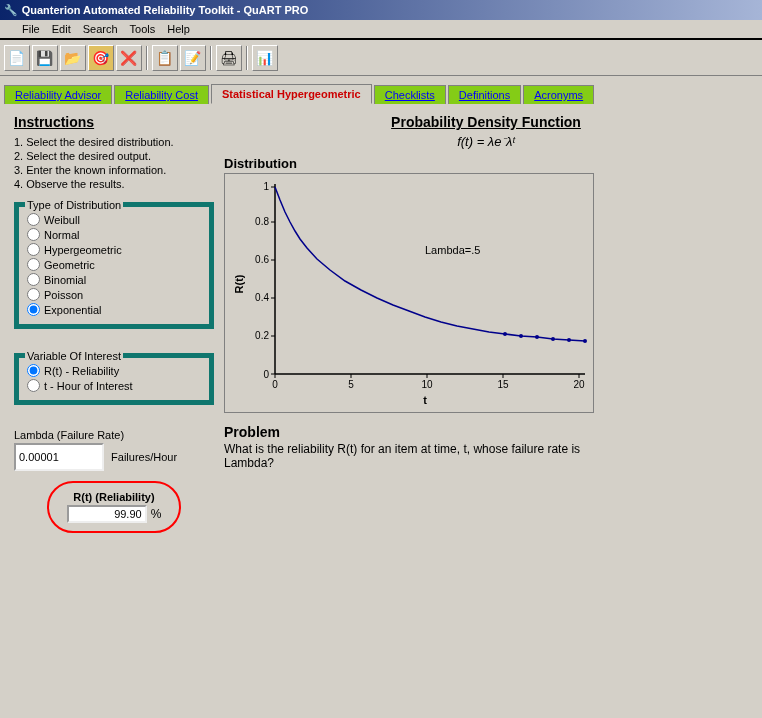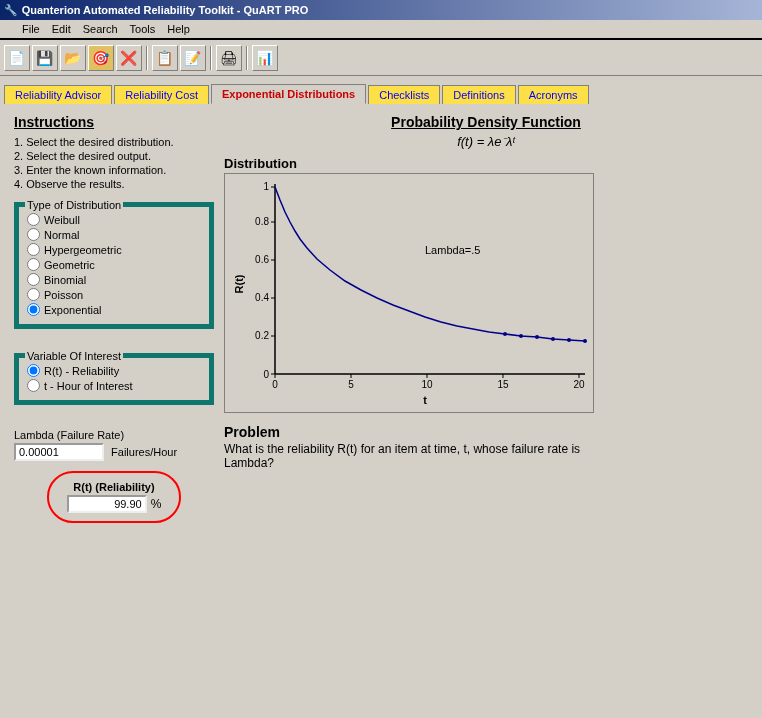--- a/index.html
+++ b/index.html
@@ -74,23 +74,24 @@
       align-items: flex-end;
       padding: 4px 4px 0 4px;
       height: 28px;
     }
     .tab {
       padding: 3px 10px;
       font-size: 11px;
       cursor: pointer;
       border: 1px solid #808080;
       border-bottom: none;
-      background: #fde047;
+      background: #84cc16;
       margin-right: 2px;
       color: #00f;
+      text-decoration: underline;
     }
     .tab.active {
       background: #d4d0c8;
       color: #c00;
       font-weight: bold;
       text-decoration: none;
       border-bottom: 1px solid #d4d0c8;
       z-index: 1;
     }
     
@@ -146,21 +147,21 @@
     .radio-item input[type=radio] { margin-right: 4px; }
 
     
     .field-row {
       margin-bottom: 8px;
       font-size: 11px;
     }
     .field-row label { display: block; margin-bottom: 2px; }
     .field-row input[type=text] {
       width: 90px;
-      height: 18px;
+      height: 28px;
       border: inset 2px;
       font-size: 11px;
       background: #fff;
       padding: 1px 3px;
     }
     .field-row .unit { margin-left: 4px; }
 
     
     .result-section {
       margin-top: 10px;
@@ -254,21 +255,21 @@
   <button class="toolbar-btn">📝</button>
   <div class="toolbar-separator"></div>
   <button class="toolbar-btn">🖨</button>
   <div class="toolbar-separator"></div>
   <button class="toolbar-btn">📊</button>
 </div>
 
 <div id="tabbar">
   <div class="tab">Reliability Advisor</div>
   <div class="tab">Reliability Cost</div>
-  <div class="tab active">Exponential Distributions</div>
+  <div class="tab active">Statistical Hypergeometric</div>
   <div class="tab">Checklists</div>
   <div class="tab">Definitions</div>
   <div class="tab">Acronyms</div>
 </div>
 
 <div id="main">
 
   <div class="left-panel">
     <h2 class="instructions">Instructions</h2>
     <ul class="instructions-list">

